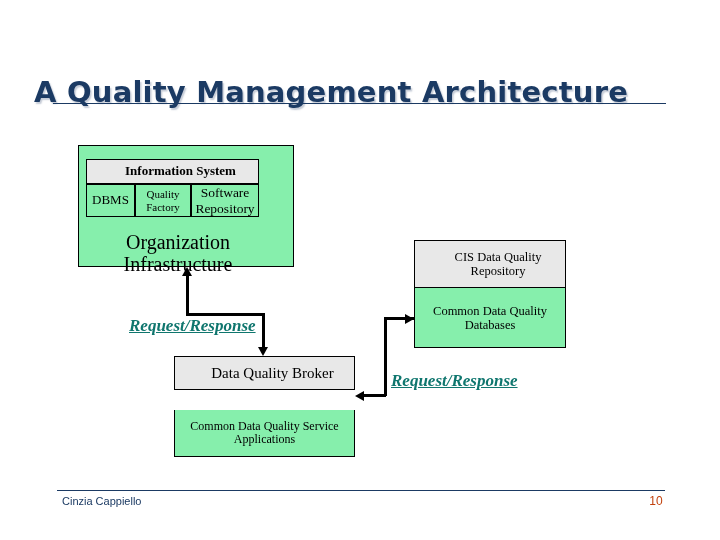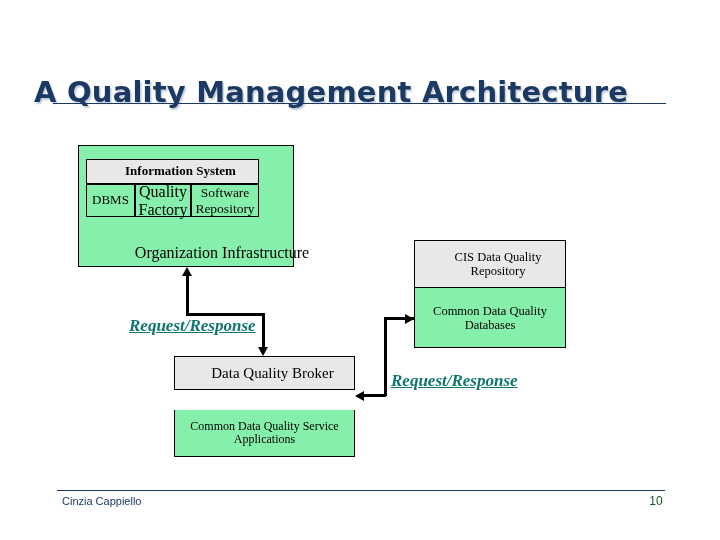--- a/index.html
+++ b/index.html
@@ -92,38 +92,37 @@
     top: 184px;
     width: 49px;
     height: 33px;
     font-size: 13px;
   }
   #is-cell-qf {
     left: 135px;
     top: 184px;
     width: 56px;
     height: 33px;
-    font-size: 16px;
+    font-size: 11px;
   }
   #is-cell-sa {
     left: 191px;
     top: 184px;
     width: 68px;
     height: 33px;
     font-size: 13.5px;
   }
   #org-infra {
     left: 80px;
     top: 240px;
     width: 196px;
     height: 26px;
-    font-size: 16px;
+    font-size: 20px;
     border: none;
     background: transparent;
-    margin-left: 44px;
   }
 
   
   #repo-header {
     left: 414px;
     top: 240px;
     width: 152px;
     height: 48px;
     font-size: 12.5px;
     font-weight: normal;
@@ -239,21 +238,21 @@
     font-size: 11px;
     color: #1b3a63;
   }
   .footer-page {
     position: absolute;
     left: 644px;
     top: 494px;
     width: 24px;
     text-align: center;
     font-size: 12px;
-    color: #14532d;
+    color: #c2410c;
   }
 </style>
 </head>
 <body>
 
 <div class="slide">
 
   <div class="slide-title">A Quality Management Architecture</div>
   <div class="title-rule"></div>
 

